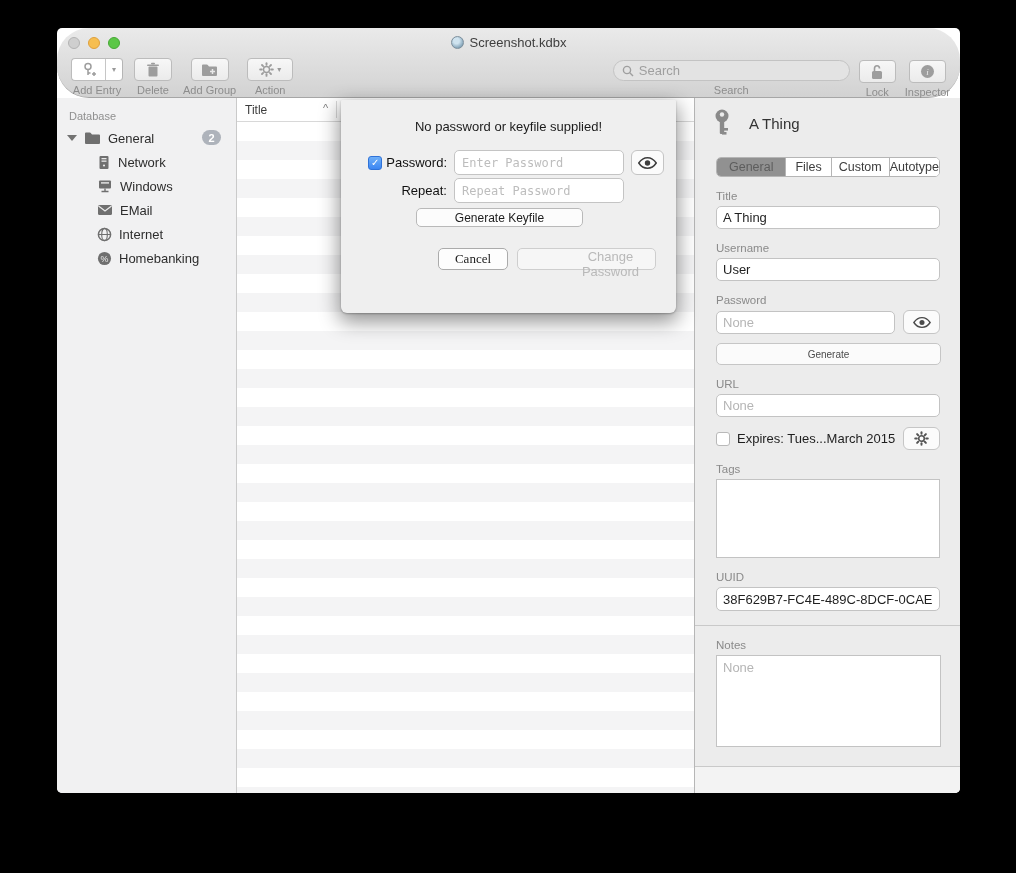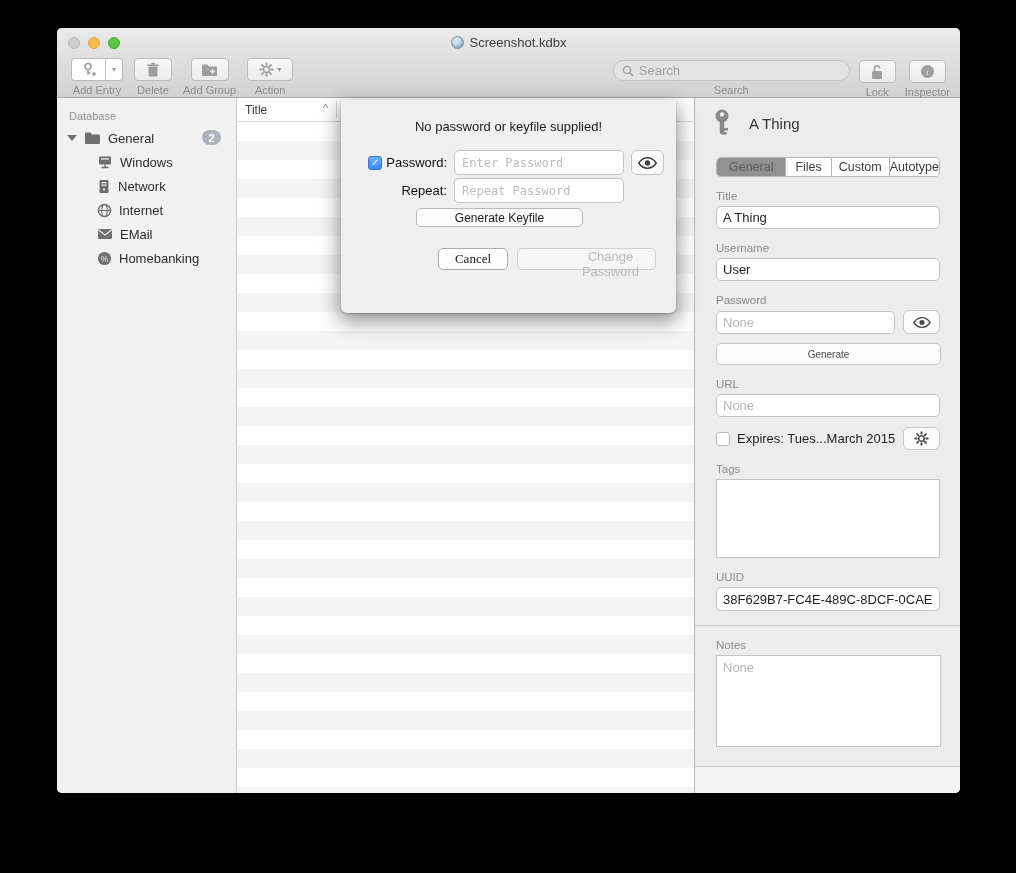--- a/index.html
+++ b/index.html
@@ -1,21 +1,21 @@
 <!DOCTYPE html>
 <html><head>
 <meta charset="utf-8">
 <style>
   * { margin:0; padding:0; box-sizing:border-box; }
   html,body { width:1016px; height:873px; background:#000; font-family:"Liberation Sans", sans-serif; }
   .stage { position:relative; width:1016px; height:873px; background:#000; overflow:hidden; }
   .window { position:absolute; left:57px; top:28px; width:903px; height:765px; background:#fff; border-radius:5px; overflow:hidden; box-shadow:0 18px 40px rgba(0,0,0,.55); }
 
   
-  .chrome { position:absolute; left:0; top:0; right:0; height:70px; background:linear-gradient(#eaeaea,#d2d2d2); border-bottom:1px solid #a6a6a6; }
+  .chrome { position:absolute; left:0; top:0; right:0; height:70px; background:linear-gradient(#eaeaea,#d2d2d2); border-bottom:1px solid #a6a6a6;border-radius:32px; }
   .titlebar { position:relative; height:26px; }
   .traffic { position:absolute; left:11px; top:9px; display:flex; gap:8px; }
   .tl { width:12px; height:12px; border-radius:50%; }
   .tl.close { background:#cfcfcf; border:1px solid #b3b3b3; }
   .tl.min { background:#f6be50; border:1px solid #dfa03c; }
   .tl.max { background:#5bc746; border:1px solid #46a835; }
   .title-wrap { position:absolute; left:0; right:0; top:7px; display:flex; justify-content:center; align-items:center; gap:6px; }
   .doc-icon { width:13px; height:13px; border-radius:50%; background:radial-gradient(circle at 40% 35%, #cfe3ef 0 30%, #8aa9bd 70%, #5d7b90); border:1px solid #7d8f9c; }
   .win-title { font-size:13px; color:#3e3e3e; }
 
@@ -215,51 +215,51 @@
         <div class="sb-header">Database</div>
         <div class="sb-row">
           <span class="disclosure"></span>
           <svg class="sb-ic" width="17" height="14" viewBox="0 0 17 14">
               <path fill="#6f6f6f" d="M1 3 L1 12 Q1 13 2 13 L15 13 Q16 13 16 12 L16 4.5 Q16 3.5 15 3.5 L8 3.5 L6.5 1.8 Q6.2 1.4 5.6 1.4 L2 1.4 Q1 1.4 1 2.4 Z"></path>
             </svg>
           <span class="sb-label">General</span>
           <span class="sb-badge">2</span>
         </div>
         <div class="sb-row child">
+          <svg class="sb-ic" width="14" height="15" viewBox="0 0 14 15">
+              <rect x="2.5" y="1" width="9" height="13" rx="1" fill="#6f6f6f"></rect>
+              <rect x="4.5" y="3" width="5" height="1.3" fill="#e9e9e9"></rect>
+              <rect x="4.5" y="5.5" width="5" height="1.3" fill="#e9e9e9"></rect>
+              <circle cx="7" cy="10.5" r="1.1" fill="#e9e9e9"></circle>
+            </svg>
+          <span class="sb-label">Network</span>
+        </div>
+        <div class="sb-row child">
           <svg class="sb-ic" width="16" height="14" viewBox="0 0 16 14">
               <rect x="2" y="1.5" width="12" height="8" rx="1" fill="#6f6f6f"></rect>
               <rect x="4" y="3.2" width="8" height="1.4" fill="#e9e9e9"></rect>
               <line x1="8" y1="9.5" x2="8" y2="12" stroke="#6f6f6f" stroke-width="1.4"></line>
               <line x1="4.5" y1="12.5" x2="11.5" y2="12.5" stroke="#6f6f6f" stroke-width="1.6"></line>
             </svg>
           <span class="sb-label">Windows</span>
         </div>
         <div class="sb-row child">
-          <svg class="sb-ic" width="14" height="15" viewBox="0 0 14 15">
-              <rect x="2.5" y="1" width="9" height="13" rx="1" fill="#6f6f6f"></rect>
-              <rect x="4.5" y="3" width="5" height="1.3" fill="#e9e9e9"></rect>
-              <rect x="4.5" y="5.5" width="5" height="1.3" fill="#e9e9e9"></rect>
-              <circle cx="7" cy="10.5" r="1.1" fill="#e9e9e9"></circle>
-            </svg>
-          <span class="sb-label">Network</span>
+          <svg class="sb-ic" width="16" height="12" viewBox="0 0 16 12">
+              <rect x="1" y="1" width="14" height="10" rx="1.5" fill="#6f6f6f"></rect>
+              <polyline points="1.5,2 8,7 14.5,2" fill="none" stroke="#e9e9e9" stroke-width="1.3"></polyline>
+            </svg>
+          <span class="sb-label">EMail</span>
         </div>
         <div class="sb-row child">
           <svg class="sb-ic" width="15" height="15" viewBox="0 0 16 16">
               <circle cx="8" cy="8" r="6.5" fill="none" stroke="#6f6f6f" stroke-width="1.6"></circle>
               <ellipse cx="8" cy="8" rx="3" ry="6.5" fill="none" stroke="#6f6f6f" stroke-width="1.2"></ellipse>
               <line x1="1.5" y1="8" x2="14.5" y2="8" stroke="#6f6f6f" stroke-width="1.2"></line>
             </svg>
           <span class="sb-label">Internet</span>
-        </div>
-        <div class="sb-row child">
-          <svg class="sb-ic" width="16" height="12" viewBox="0 0 16 12">
-              <rect x="1" y="1" width="14" height="10" rx="1.5" fill="#6f6f6f"></rect>
-              <polyline points="1.5,2 8,7 14.5,2" fill="none" stroke="#e9e9e9" stroke-width="1.3"></polyline>
-            </svg>
-          <span class="sb-label">EMail</span>
         </div>
         <div class="sb-row child">
           <svg class="sb-ic" width="15" height="15" viewBox="0 0 16 16">
               <circle cx="8" cy="8" r="7" fill="#6f6f6f"></circle>
               <text x="8" y="11.2" text-anchor="middle" font-size="9.5" font-family="Liberation Sans, sans-serif" fill="#ececec">%</text>
             </svg>
           <span class="sb-label">Homebanking</span>
         </div>
       </div>
 

